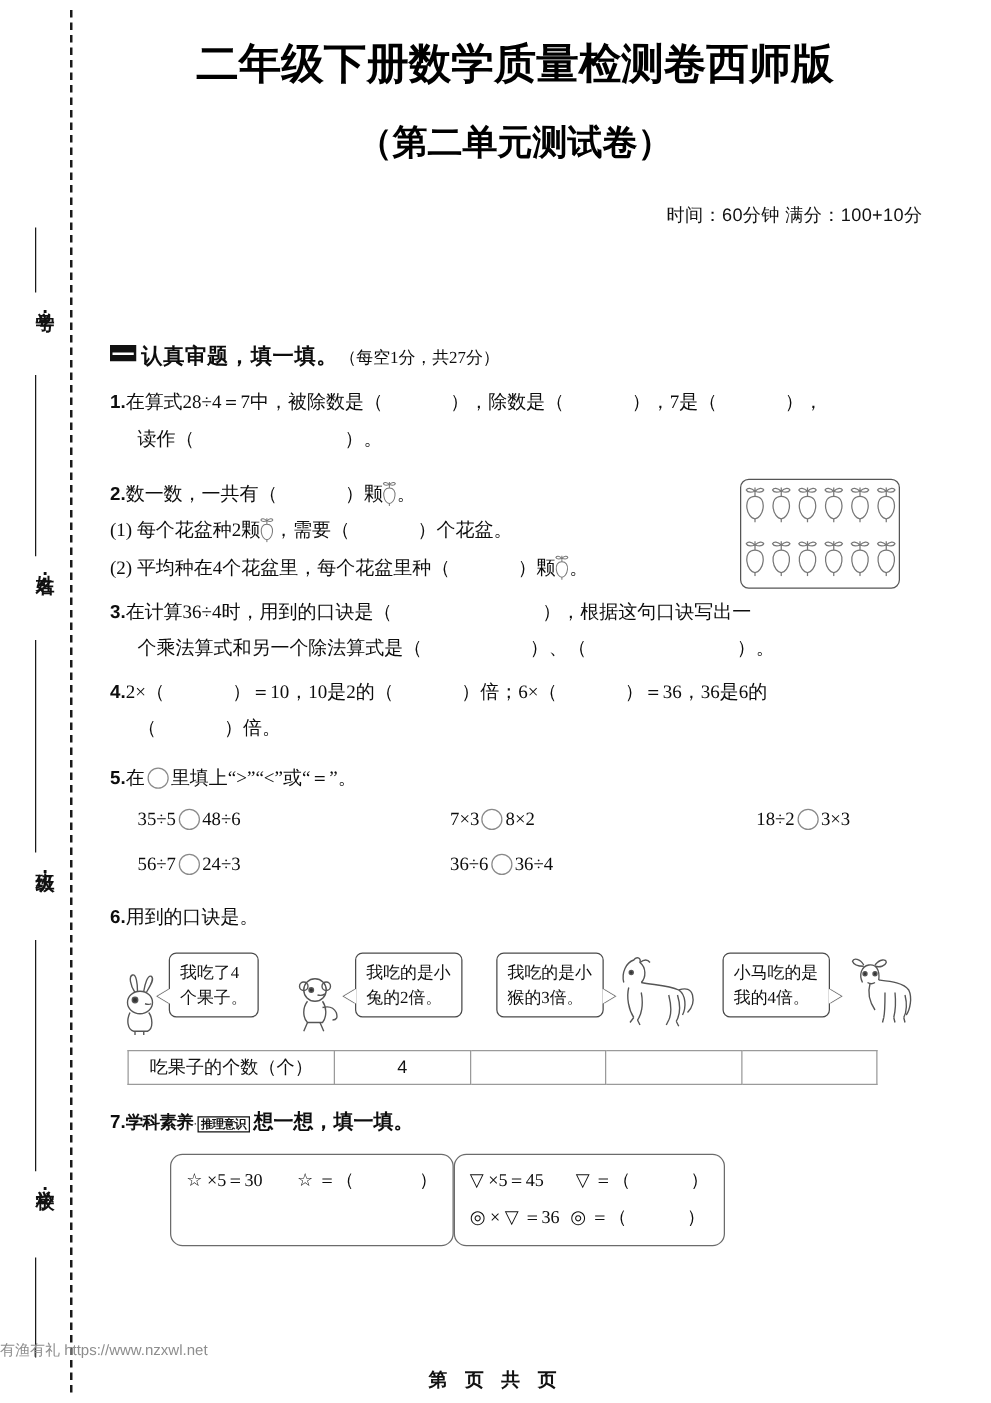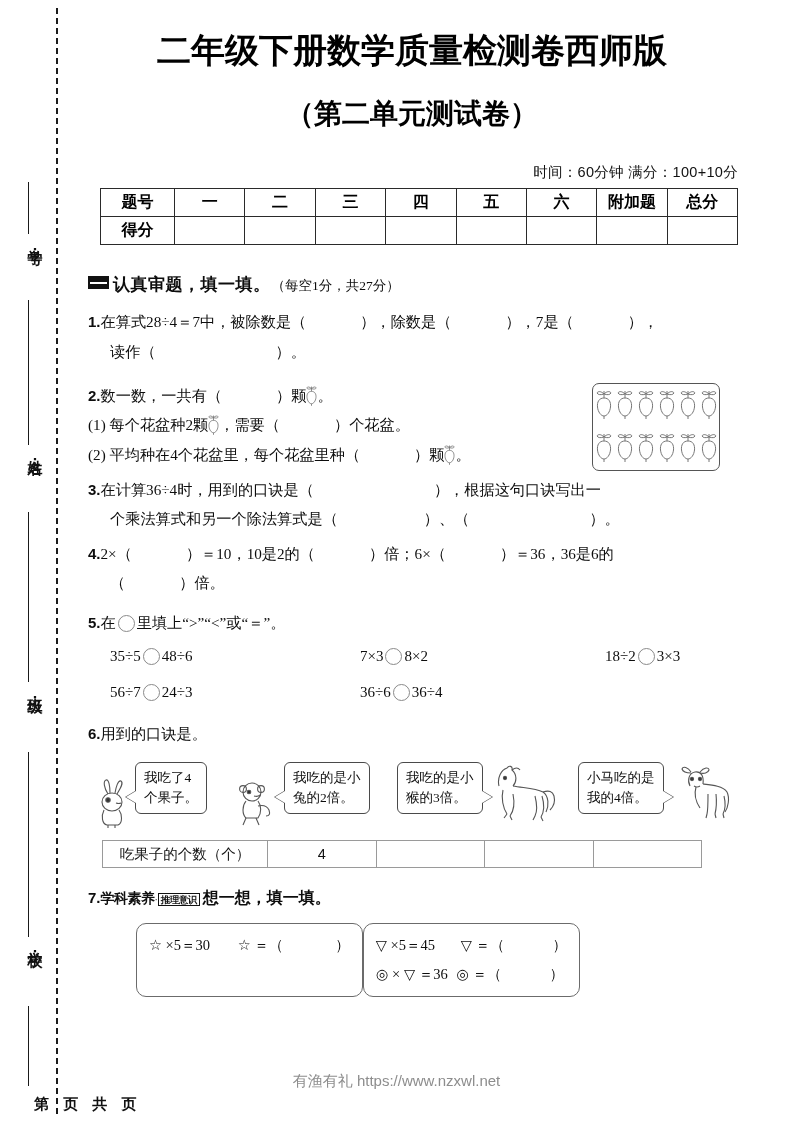--- a/index.html
+++ b/index.html
@@ -253,33 +253,32 @@
     padding: 7px 12px;
     font-size: 14.5px;
     line-height: 2.0;
     white-space: nowrap;
   }
   .sym-box .eq { display: block; }
 
   
   .watermark {
     position: absolute; left: 0; top: 1072px; width: 793px;
-    text-align: center;
-    font-family: "Liberation Sans", "DejaVu Sans", sans-serif;
-    font-size: 15px;
+    font-family: "Liberation Sans", "DejaVu Sans", sans-serif;
+    font-size: 12px;
     color: #8d8d8d;
   }
   .pagefoot {
     position: absolute; left: 0; top: 1095px; width: 793px;
+    text-align: center;
     font-family: "Liberation Sans", "DejaVu Sans", sans-serif;
     font-size: 15px;
     font-weight: 700;
     color: #111;
     letter-spacing: 5px;
-    padding-left: 34px;
   }
 </style>
 </head>
 <body>
 
 <div id="page">
 
   <div class="left-strip">
     <div class="dashed-line"></div>
 
@@ -294,46 +293,20 @@
     <div class="vrule" style="top:752px;height:185px;"></div>
 
     <div class="vlabel" style="top:940px;">学校：</div>
     <div class="vrule" style="top:1006px;height:80px;"></div>
   </div>
 
   <div class="title-main">二年级下册数学质量检测卷西师版</div>
   <div class="title-sub">（第二单元测试卷）</div>
   <div class="exam-meta">时间：60分钟  满分：100+10分</div>
 
-  <table class="score-table">
-    <tbody>
-        <tr>
-      <td class="head-label">题号</td>
-      <td>一</td>
-      <td>二</td>
-      <td>三</td>
-      <td>四</td>
-      <td>五</td>
-      <td>六</td>
-      <td>附加题</td>
-      <td>总分</td>
-    </tr>
-    <tr>
-      <td class="head-label">得分</td>
-      <td></td>
-      <td></td>
-      <td></td>
-      <td></td>
-      <td></td>
-      <td></td>
-      <td></td>
-      <td></td>
-    </tr>
-  </tbody>
-    </table>
 
   <div class="radish-box">
     <span>
       <svg width="16" height="30" viewBox="0 0 16 30">
           <g fill="none" stroke="#777" stroke-width="1">
             <path d="M8 9 C3 9 1 13 1.5 18 C2 23 5 27 8 27 C11 27 14 23 14.5 18 C15 13 13 9 8 9 Z"></path>
             <path d="M8 9 L8 2"></path>
             <path d="M8 5 C5 2 2 2 1 4 C2 6 5 6 8 5Z"></path>
             <path d="M8 5 C11 2 14 2 15 4 C14 6 11 6 8 5Z"></path>
             <path d="M8 27 L8 30"></path>

